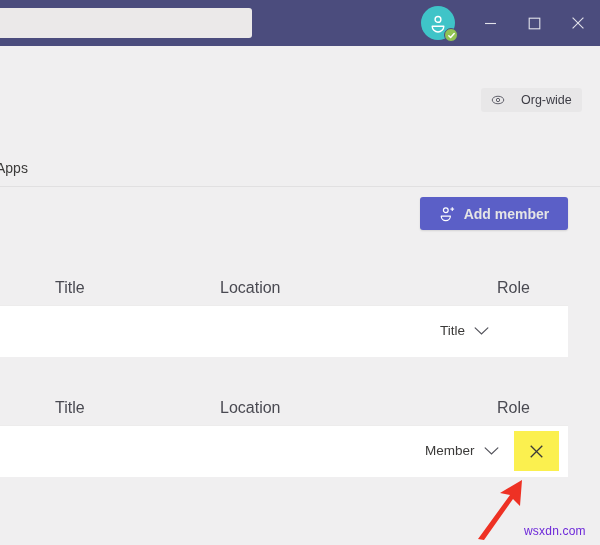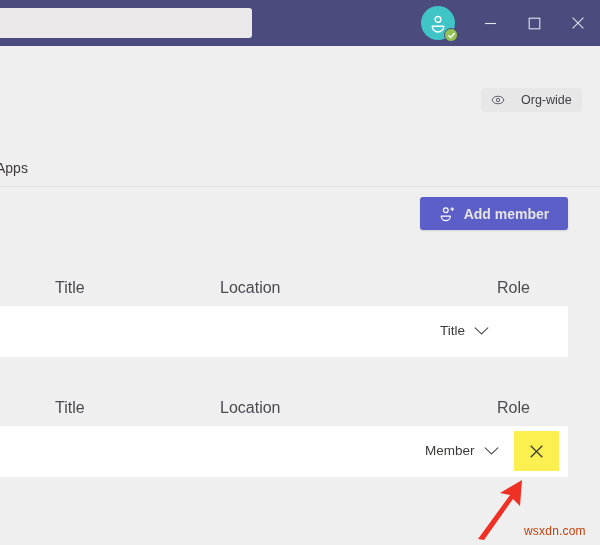--- a/index.html
+++ b/index.html
@@ -182,21 +182,21 @@
     left: 466px; top: 479px;
     width: 70px; height: 62px;
     pointer-events: none;
   }
 
   
   .watermark {
     position: absolute;
     left: 524px; top: 524px;
     font-size: 12px;
-    color: #c2410c;
+    color: #6d28d9;
     letter-spacing: 0.2px;
     text-align: right;
   }
 </style>
 </head>
 <body>
 
 <div class="titlebar">
 
   <div class="search-box" title="Search or type a command">mand</div>

